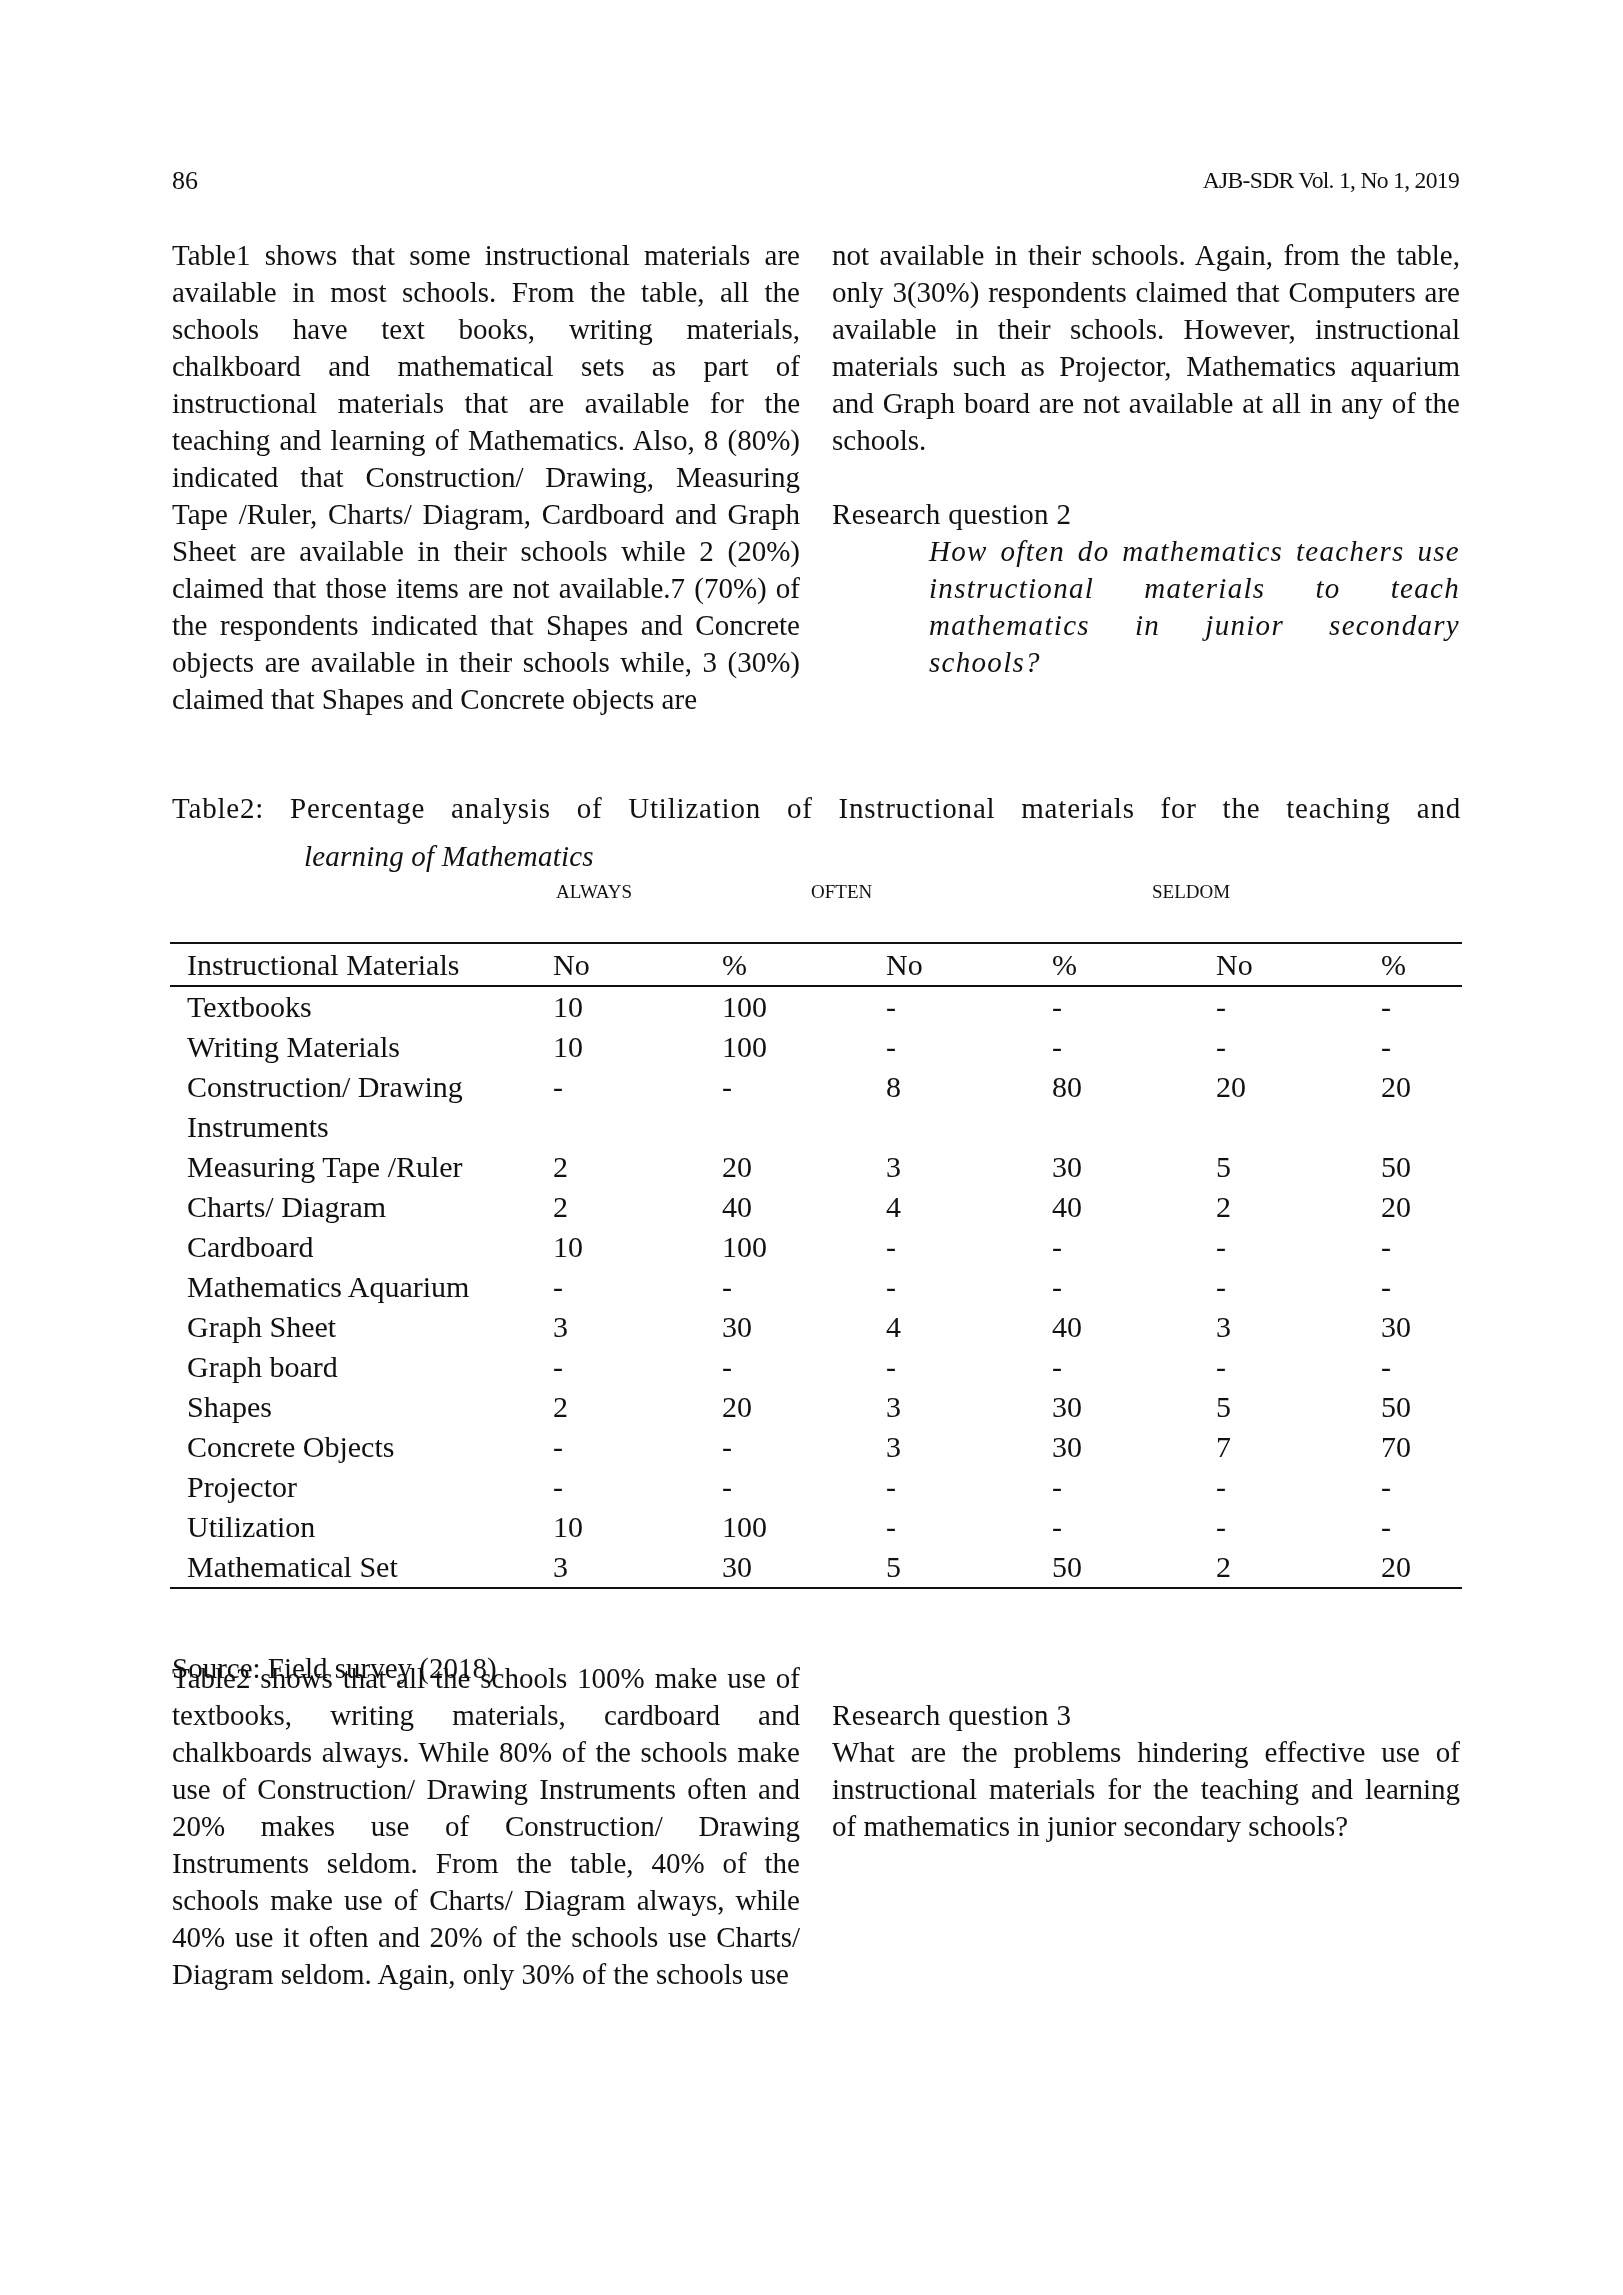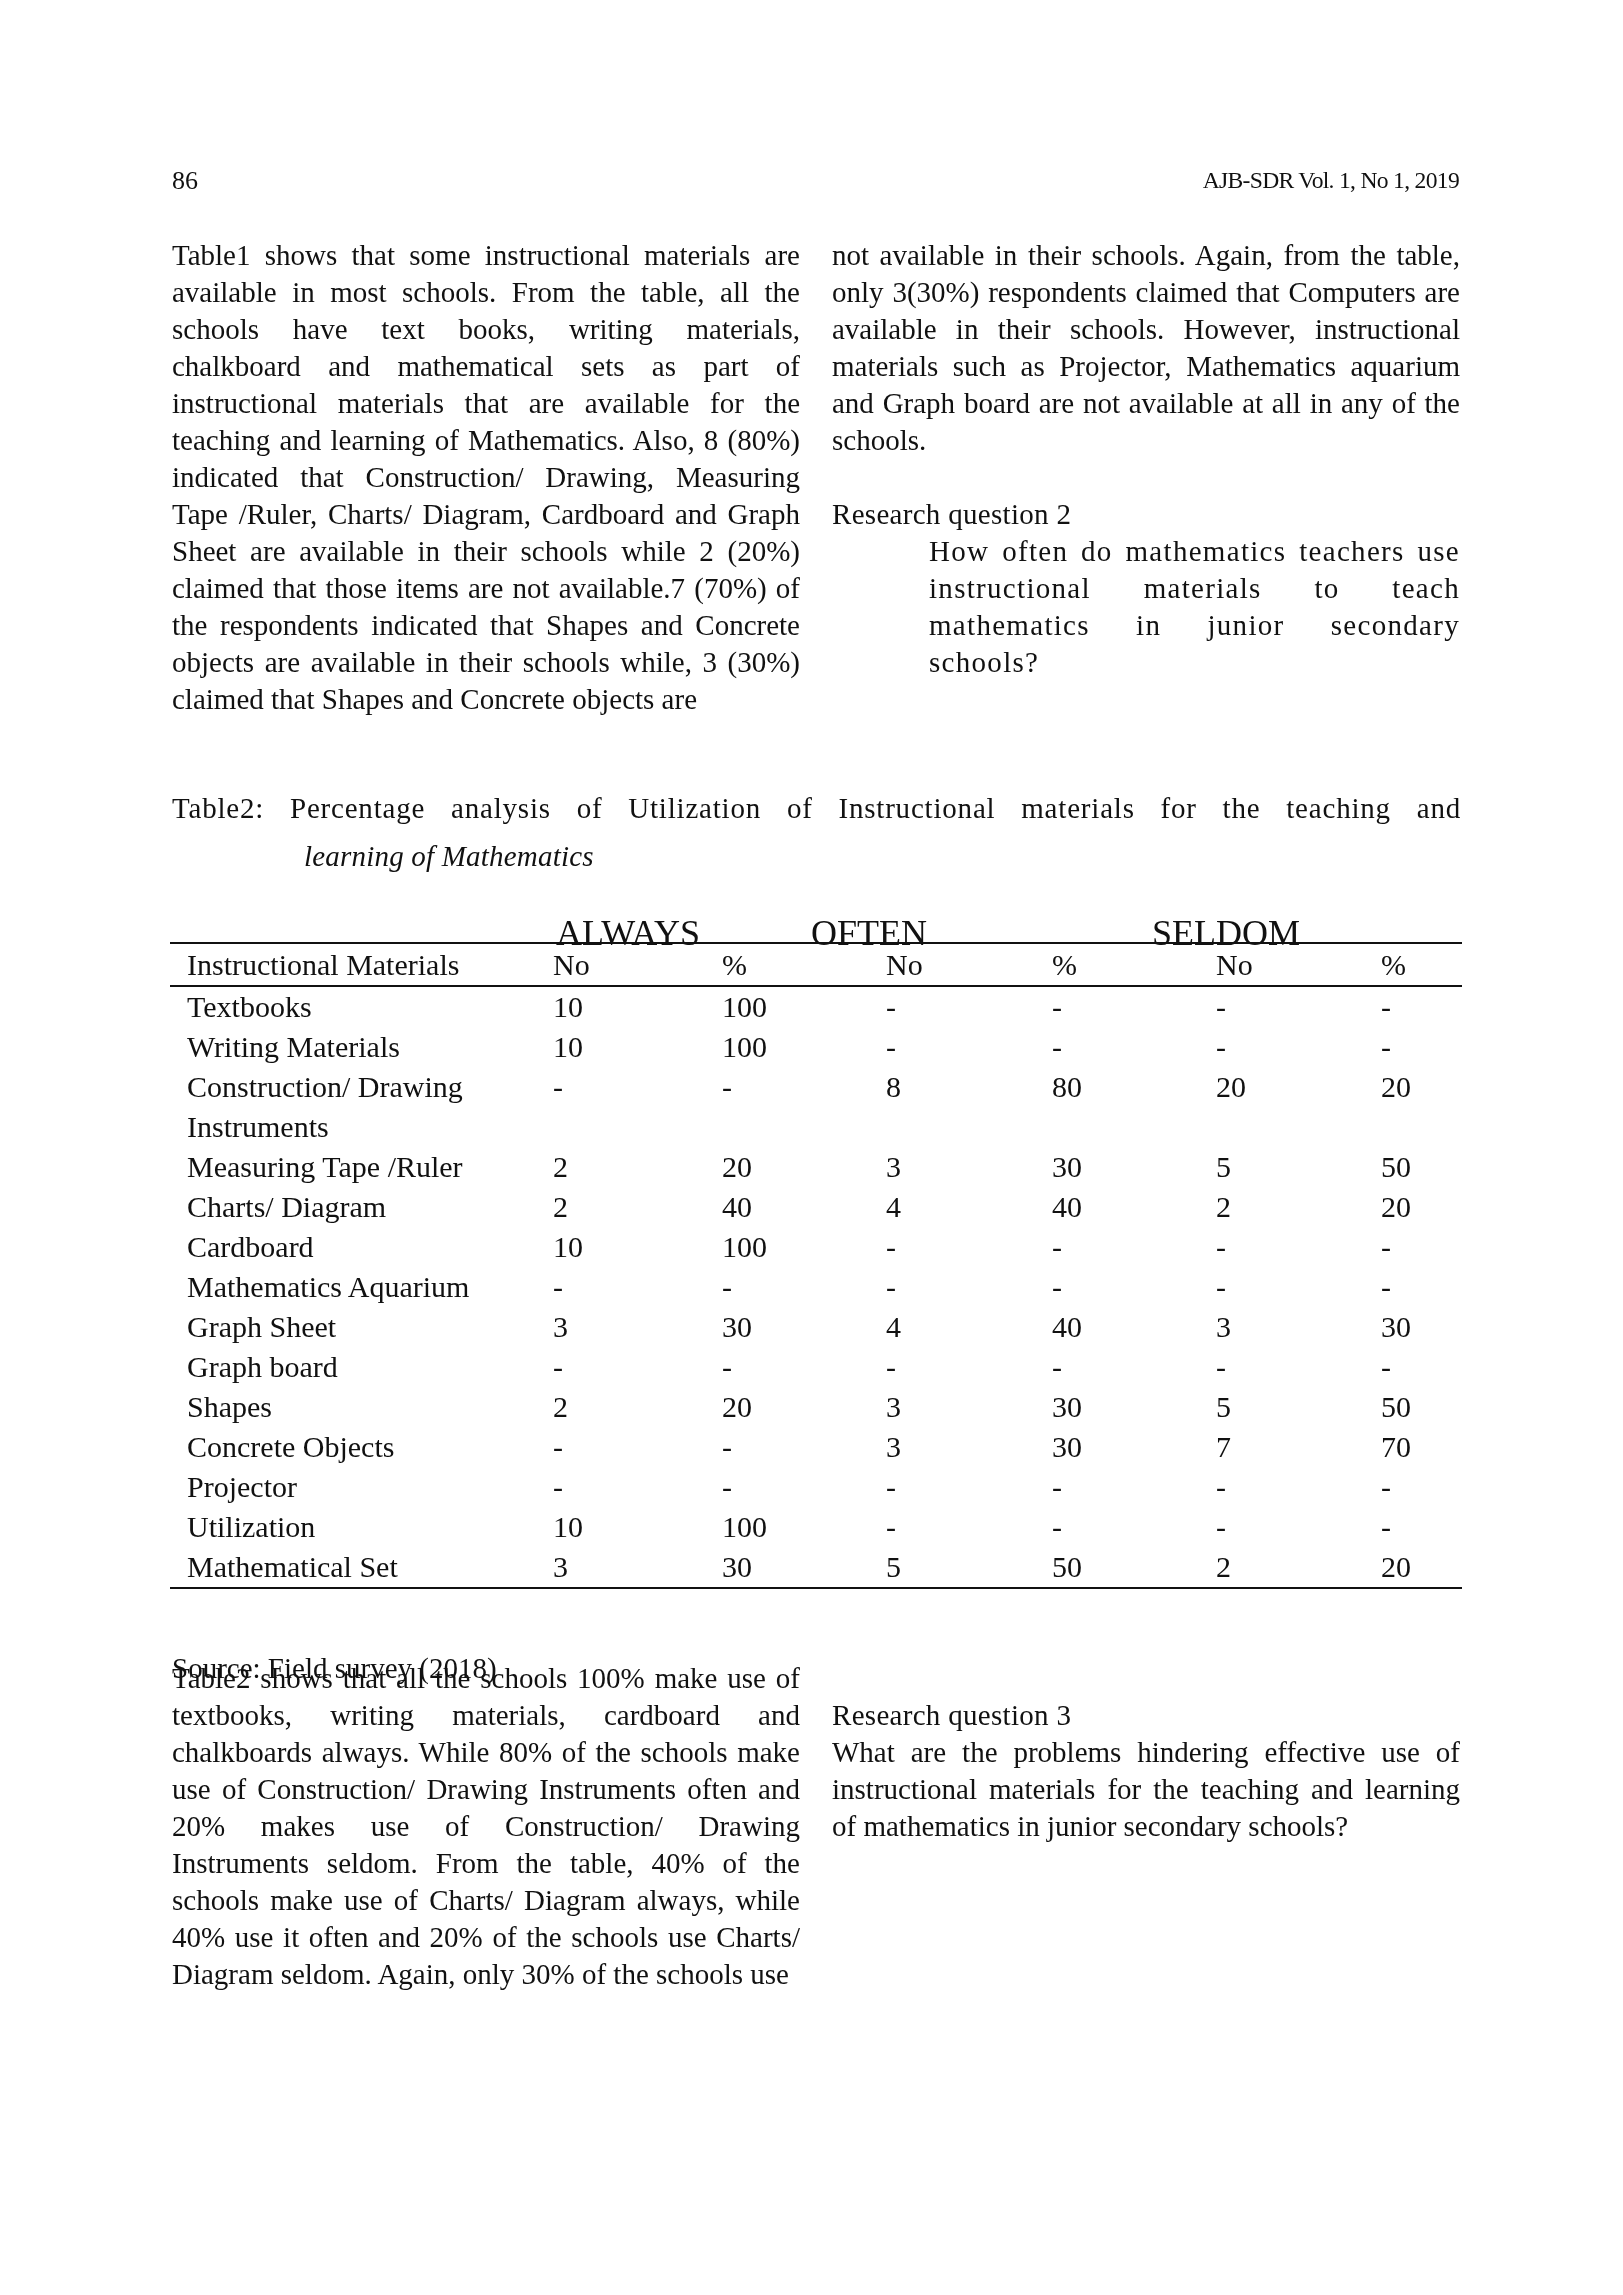--- a/index.html
+++ b/index.html
@@ -12,28 +12,28 @@
   .page-num { left: 172px; }
   .journal { right: 164px; font-size: 23.6px; letter-spacing: -0.7px; }
   .col {
     position: absolute; width: 628px; font-size: 29px; line-height: 37px;
     text-align: justify; text-align-last: left;
   }
   .col p { margin: 0; }
   .col-left { left: 172px; }
   .col-right { left: 832px; width: 628px; }
   .rq-head { margin-top: 37px !important; letter-spacing: 0.3px; }
-  .rq-indent { padding-left: 97px; }
+  .rq-indent { padding-left: 97px; font-style: italic; }
   .rq-spaced { letter-spacing: 1.3px; }
   .caption {
     left: 172px; width: 1289px; top: 784px; font-size: 29px; line-height: 48px;
     letter-spacing: 0.8px; text-align: justify; text-align-last: justify;
   }
   .caption-2 { left: 304px; top: 832px; font-size: 29px; line-height: 48px; letter-spacing: 0.2px; font-style: italic; }
-  .group-head { top: 914px; font-size: 36px; line-height: 39px; font-family: Liberation Serif, serif; }
+  .group-head { top: 872px; font-size: 19px; line-height: 39px; font-family: Liberation Serif, serif; }
   .g-always { left: 556px; }
   .g-often { left: 811px; }
   .g-seldom { left: 1152px; }
   table.data {
     position: absolute; left: 170px; top: 942px; width: 1292px;
     border-collapse: collapse; font-size: 30px;
   }
   table.data th, table.data td {
     font-weight: normal; text-align: left; vertical-align: top;
     padding: 0; line-height: 40px;

